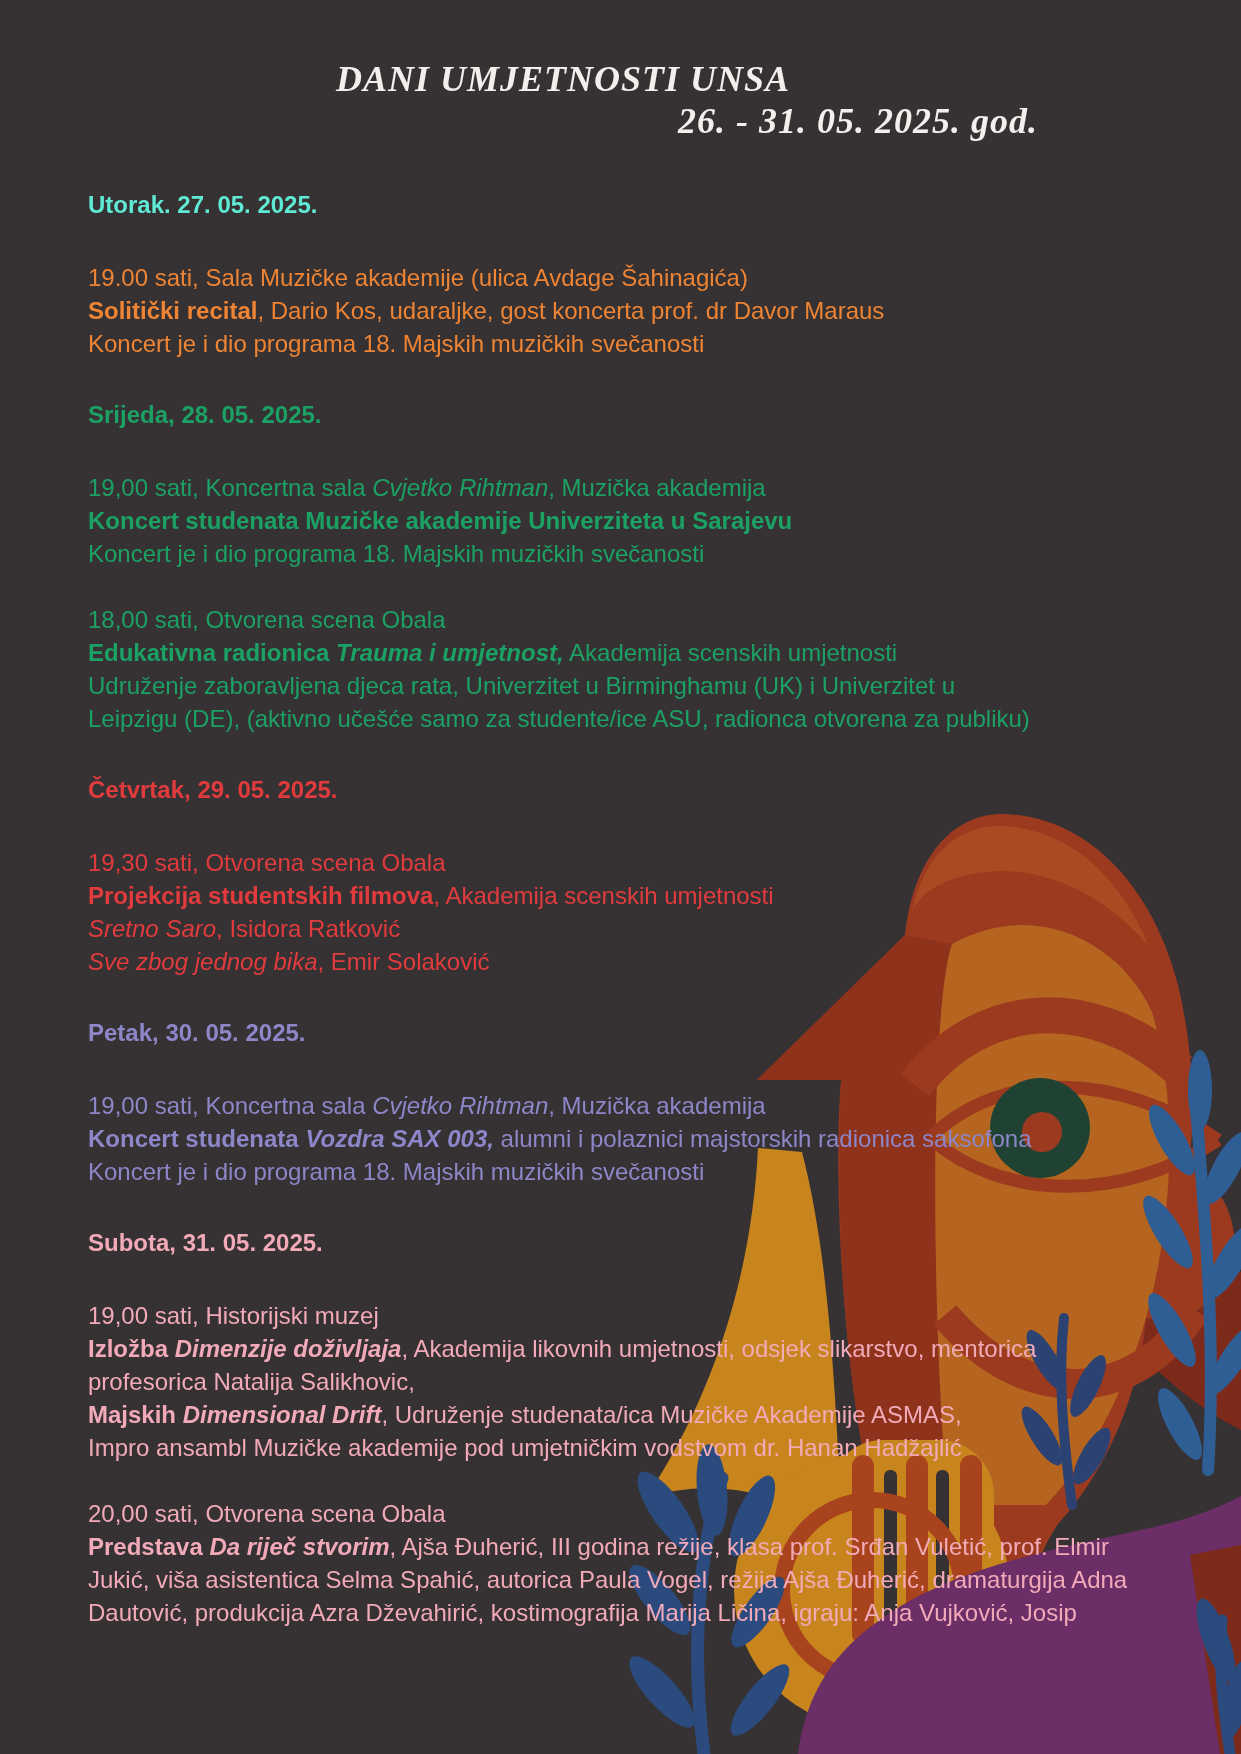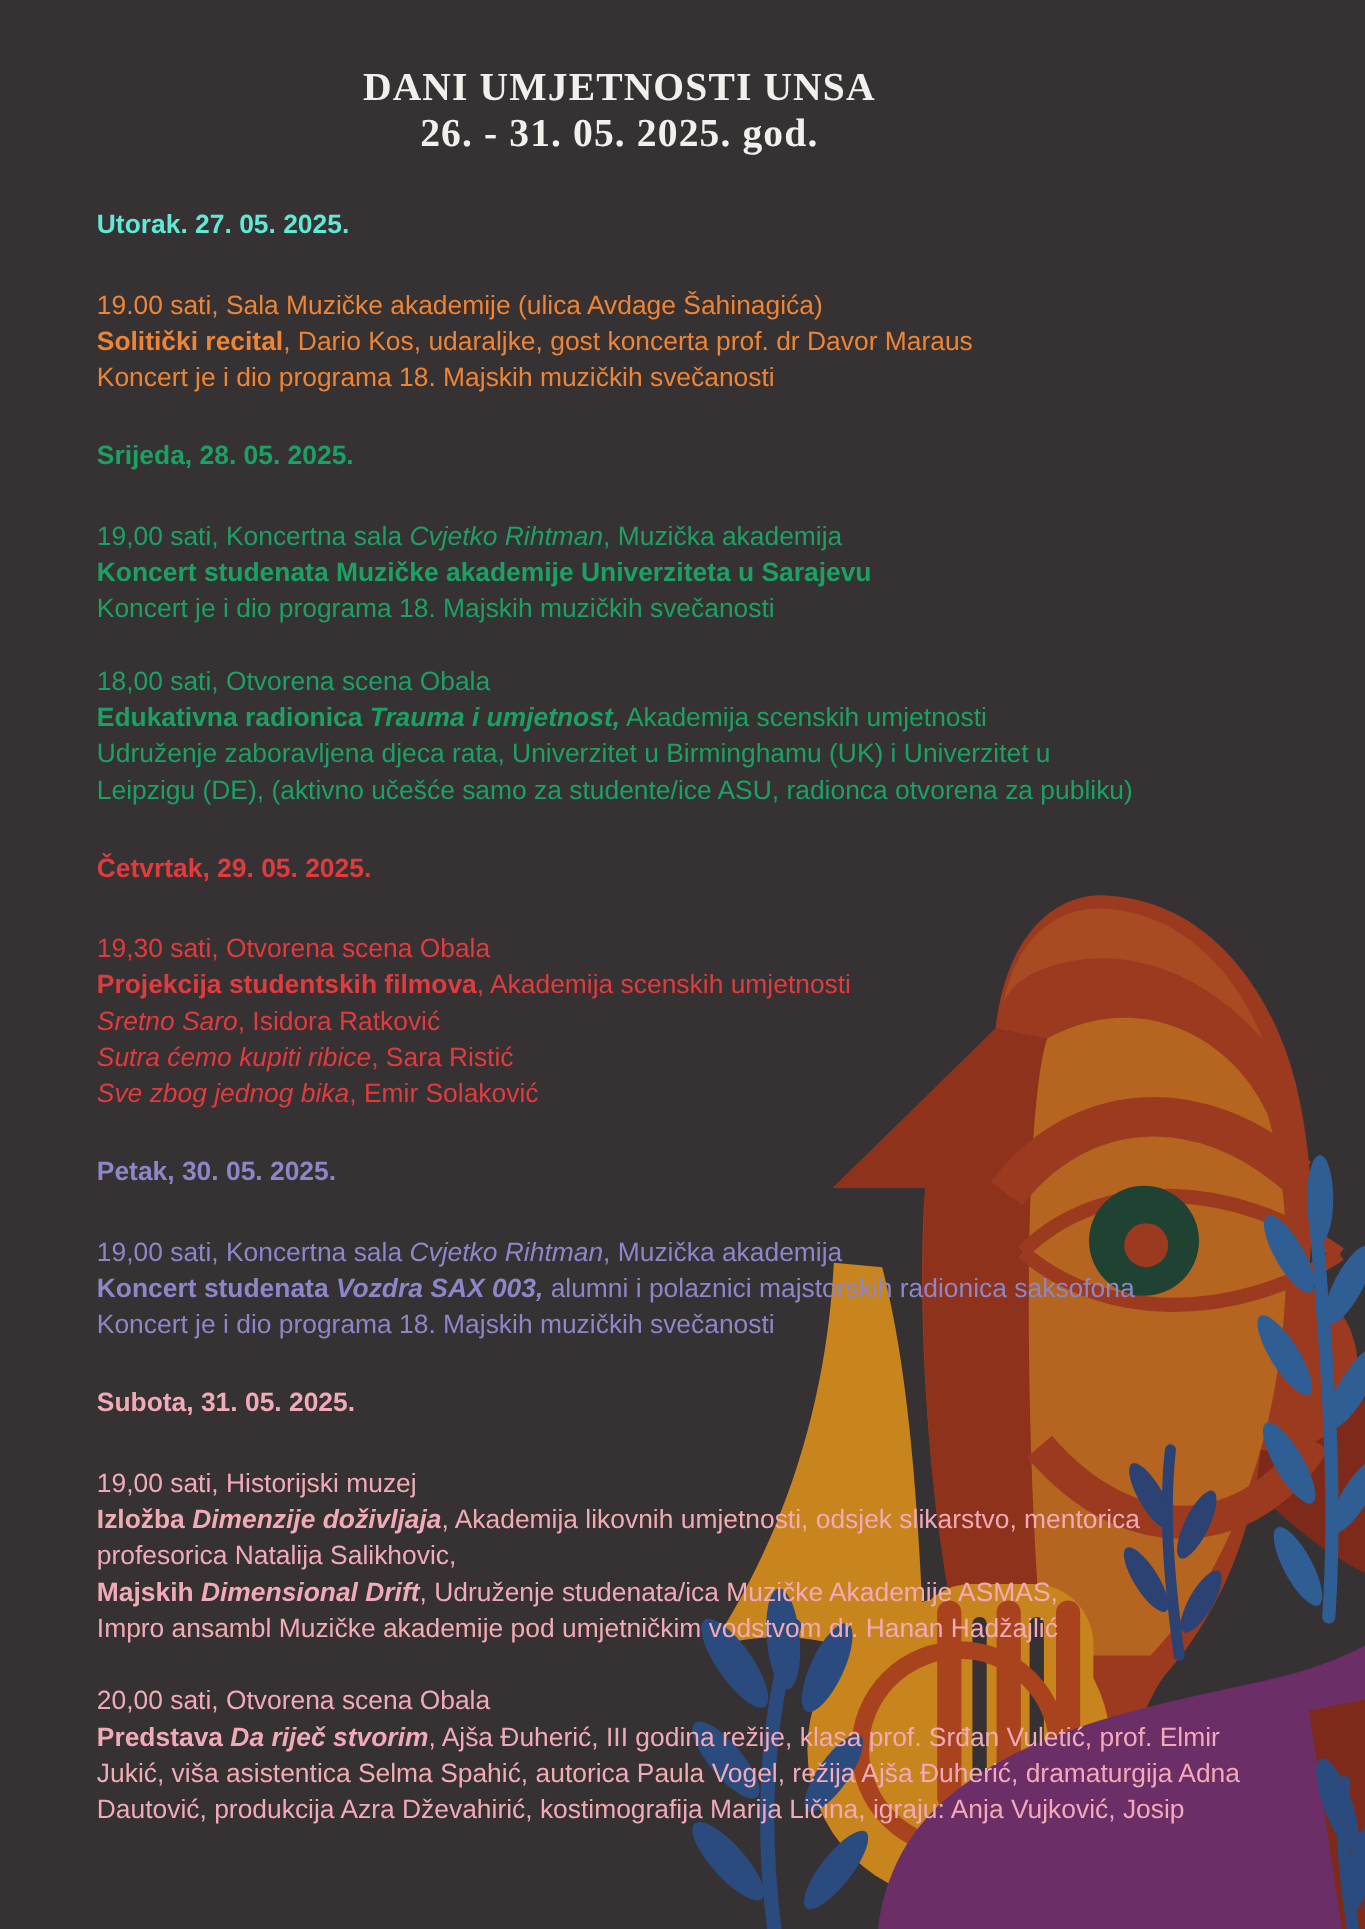--- a/index.html
+++ b/index.html
@@ -8,21 +8,21 @@
     font-family:"Liberation Sans","DejaVu Sans",sans-serif;
   }
   #art{position:absolute;left:0;top:0;width:1241px;height:1754px;z-index:0;}
   .poster{
     position:absolute;left:0;top:0;width:1241px;height:1754px;z-index:1;
     padding:58px 0 0 88px;box-sizing:border-box;
   }
   .title-wrap{width:950px;text-align:center;margin-bottom:4px;}
   .title-line{
     font-family:"Liberation Serif","DejaVu Serif",serif;
-    font-weight:bold;
+    font-weight:bold;font-style:italic;
     font-size:36px;line-height:42px;letter-spacing:1px;
   }
   .day{
     font-size:24px;line-height:33px;font-weight:bold;
     margin:38px 0 40px 0;white-space:nowrap;
   }
   .day.first{margin-top:46px;}
   .block{margin:0;}
   .block + .block{margin-top:33px;}
   .line{font-size:24px;line-height:33px;white-space:nowrap;}
@@ -140,21 +140,21 @@
   <g>
     <path fill="none" stroke-width="11" stroke-linecap="round" d="M 1230,1754 C 1222,1700 1218,1660 1222,1620" stroke="#2B4B7E"></path>
     <ellipse cx="1216" cy="1640" rx="13" ry="44" transform="rotate(-20 1216 1640)" fill="#2B4B7E"></ellipse>
     <ellipse cx="1236" cy="1700" rx="12" ry="40" transform="rotate(12 1236 1700)" fill="#2B4B7E"></ellipse>
   </g>
 </svg>
 
 <div class="poster">
   <div class="title-wrap">
     <div class="title-line" style="color: rgb(242, 239, 236);">DANI UMJETNOSTI UNSA</div>
-    <div class="title-line" style="color: rgb(242, 239, 236);">26. - 31. 05. 2025. god.</div>
+    <div class="title-line" style="color: rgb(242, 239, 236); text-align: right;">26. - 31. 05. 2025. god.</div>
   </div>
   <div>
       <div class="day first" style="color: #5eead4;">Utorak. 27. 05. 2025.</div>
       <div class="block" style="color: rgb(238, 132, 52);">
         <div class="line"><span>19.00 sati, Sala Muzičke akademije (ulica Avdage Šahinagića)</span></div>
         <div class="line"><span class="b">Solitički recital</span><span>, Dario Kos, udaraljke, gost koncerta prof. dr Davor Maraus</span></div>
         <div class="line"><span>Koncert je i dio programa 18. Majskih muzičkih svečanosti</span></div>
       </div>
       <div class="day" style="color: rgb(28, 161, 101);">Srijeda, 28. 05. 2025.</div>
       <div class="block" style="color: rgb(28, 161, 101);">
@@ -166,21 +166,20 @@
         <div class="line"><span>18,00 sati, Otvorena scena Obala</span></div>
         <div class="line"><span class="b">Edukativna  radionica </span><span class="b i">Trauma i umjetnost,</span><span> Akademija scenskih umjetnosti</span></div>
         <div class="line"><span>Udruženje zaboravljena djeca rata, Univerzitet u Birminghamu (UK) i Univerzitet u</span></div>
         <div class="line"><span>Leipzigu (DE), (aktivno učešće samo za studente/ice ASU, radionca otvorena za publiku)</span></div>
       </div>
       <div class="day" style="color: rgb(226, 59, 62);">Četvrtak, 29. 05. 2025.</div>
       <div class="block" style="color: rgb(226, 59, 62);">
         <div class="line"><span>19,30 sati, Otvorena scena Obala</span></div>
         <div class="line"><span class="b">Projekcija studentskih filmova</span><span>, Akademija scenskih umjetnosti</span></div>
         <div class="line"><span class="i">Sretno Saro</span><span>, Isidora Ratković</span></div>
-        <div class="line"><span class="i">Sutra ćemo kupiti ribice</span><span>, Sara Ristić</span></div>
         <div class="line"><span class="i">Sve zbog jednog bika</span><span>, Emir Solaković</span></div>
       </div>
       <div class="day" style="color: rgb(141, 134, 201);">Petak, 30. 05. 2025.</div>
       <div class="block" style="color: rgb(141, 134, 201);">
         <div class="line"><span>19,00 sati, Koncertna sala </span><span class="i">Cvjetko Rihtman</span><span>, Muzička akademija</span></div>
         <div class="line"><span class="b">Koncert studenata </span><span class="b i">Vozdra SAX 003,</span><span> alumni i polaznici majstorskih radionica saksofona</span></div>
         <div class="line"><span>Koncert je i dio programa 18. Majskih muzičkih svečanosti</span></div>
       </div>
       <div class="day" style="color: rgb(242, 170, 184);">Subota, 31. 05. 2025.</div>
       <div class="block" style="color: rgb(242, 170, 184);">

